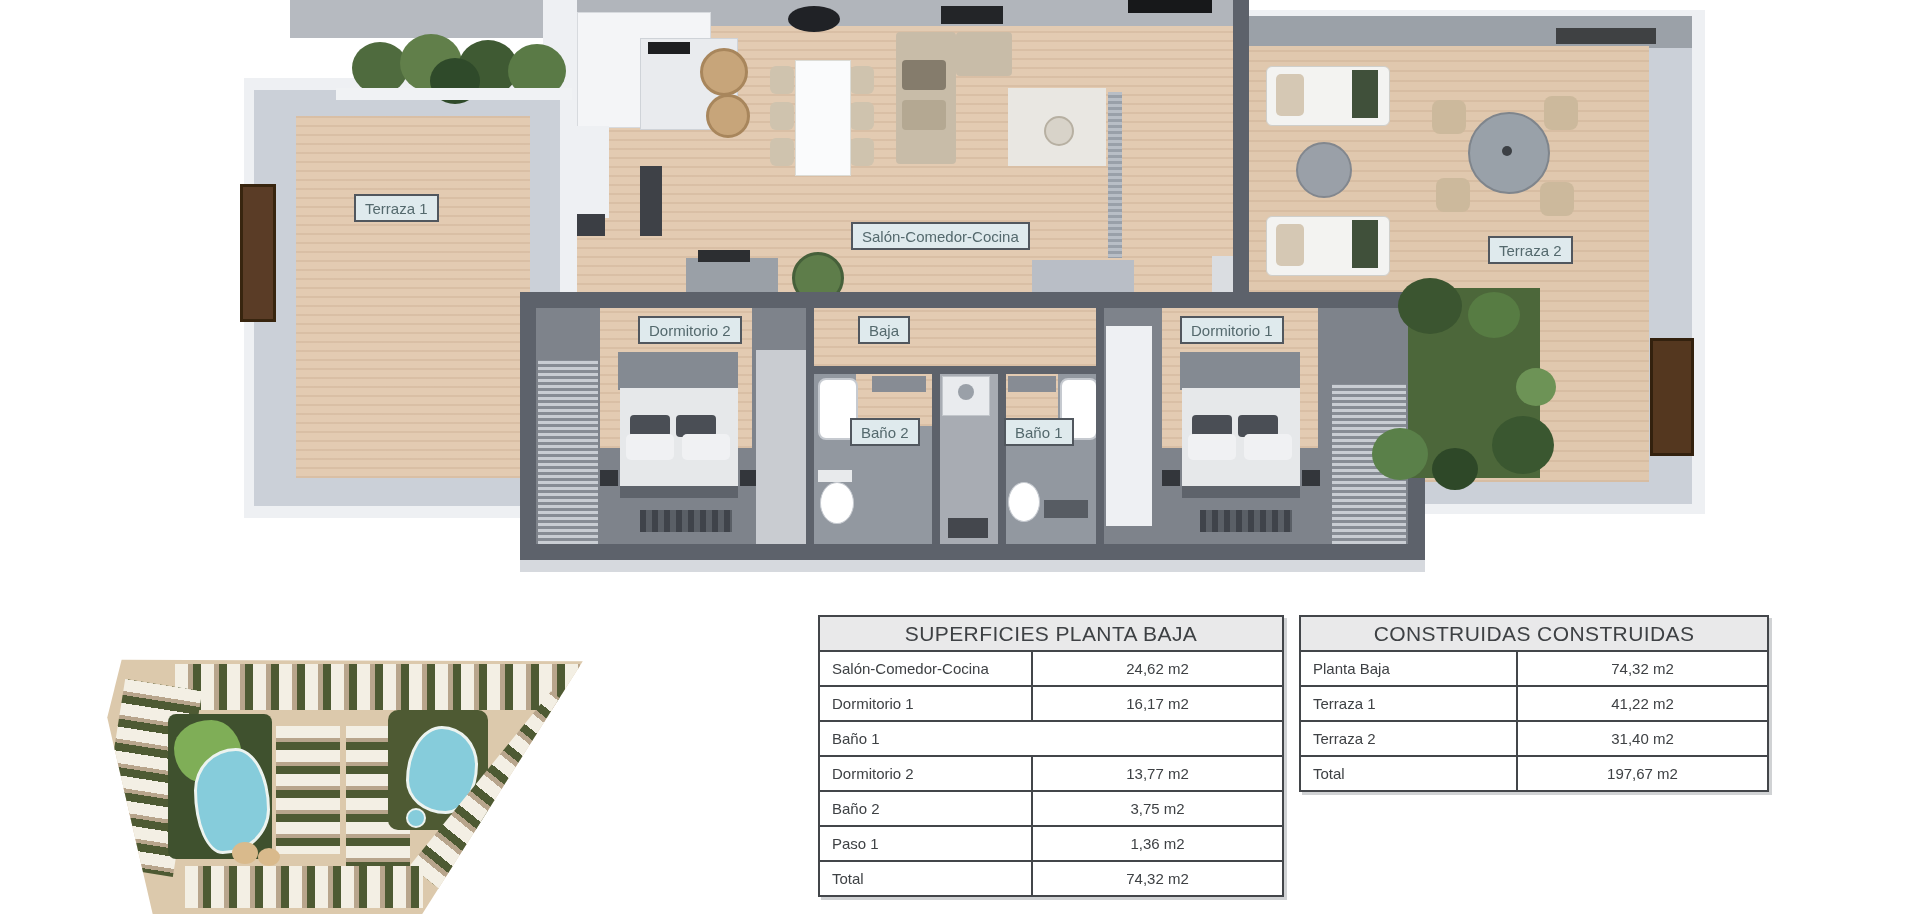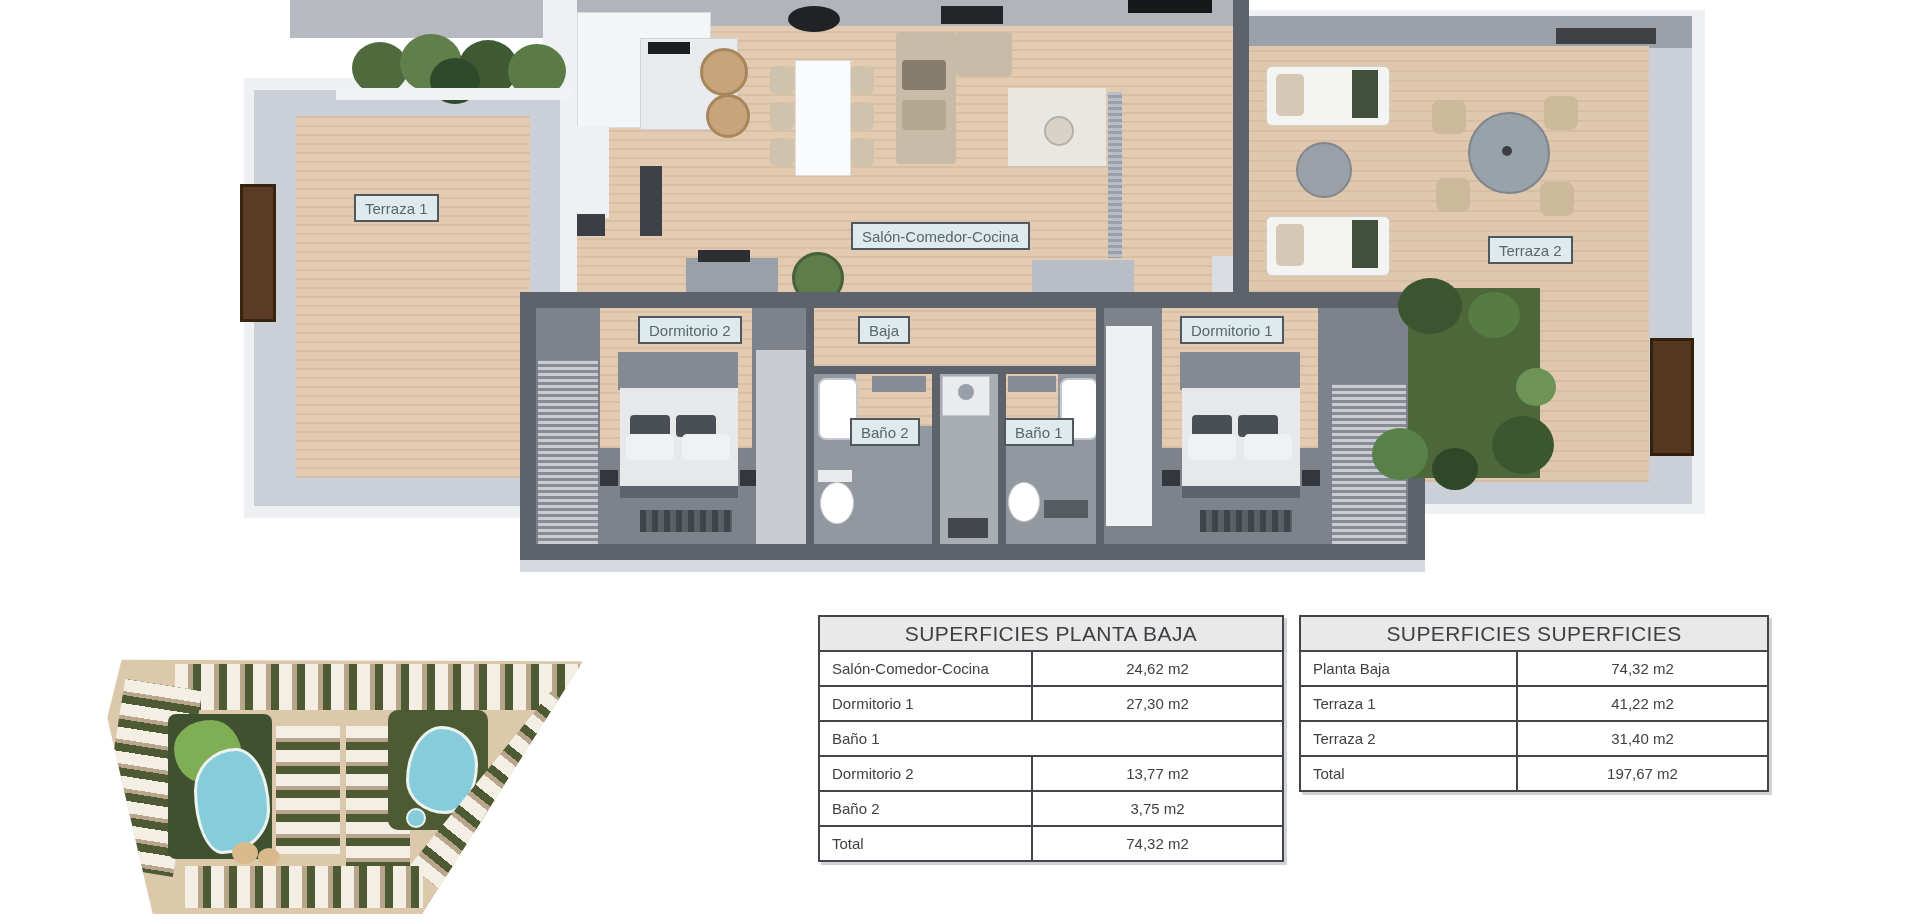--- a/index.html
+++ b/index.html
@@ -205,42 +205,46 @@
 
   <section class="area-table t1" style="left:818px;top:615px;width:462px;text-align:right;">
     <div class="thead">SUPERFICIES PLANTA BAJA</div>
     <div class="tbody">
         <div class="trow">
           <div class="tcell lab">Salón-Comedor-Cocina</div>
           <div class="tcell val">24,62 m2</div>
         </div>
         <div class="trow">
           <div class="tcell lab">Dormitorio 1</div>
-          <div class="tcell val">27,30 m2</div>
+          <div class="tcell val">16,17 m2</div>
         </div>
         <div class="trow">
           <div class="tcell lab">Baño 1</div>
         </div>
         <div class="trow">
           <div class="tcell lab">Dormitorio 2</div>
           <div class="tcell val">13,77 m2</div>
         </div>
         <div class="trow">
           <div class="tcell lab">Baño 2</div>
           <div class="tcell val">3,75 m2</div>
         </div>
         <div class="trow">
+          <div class="tcell lab">Paso 1</div>
+          <div class="tcell val">1,36 m2</div>
+        </div>
+        <div class="trow">
           <div class="tcell lab">Total</div>
           <div class="tcell val">74,32 m2</div>
         </div>
       </div>
   </section>
 
   <section class="area-table t2" style="left:1299px;top:615px;width:466px;">
-    <div class="thead">SUPERFICIES SUPERFICIES</div>
+    <div class="thead">CONSTRUIDAS CONSTRUIDAS</div>
     <div class="tbody">
         <div class="trow">
           <div class="tcell lab">Planta Baja</div>
           <div class="tcell val">74,32 m2</div>
         </div>
         <div class="trow">
           <div class="tcell lab">Terraza 1</div>
           <div class="tcell val">41,22 m2</div>
         </div>
         <div class="trow">

